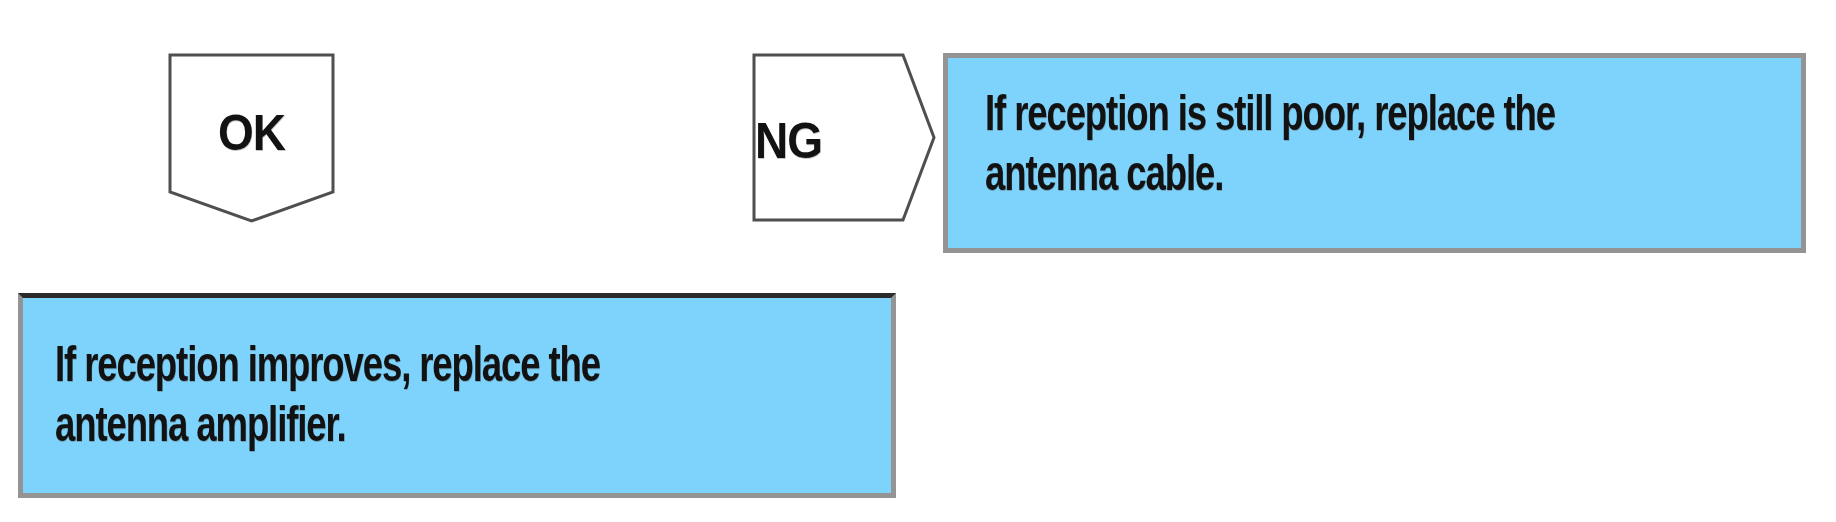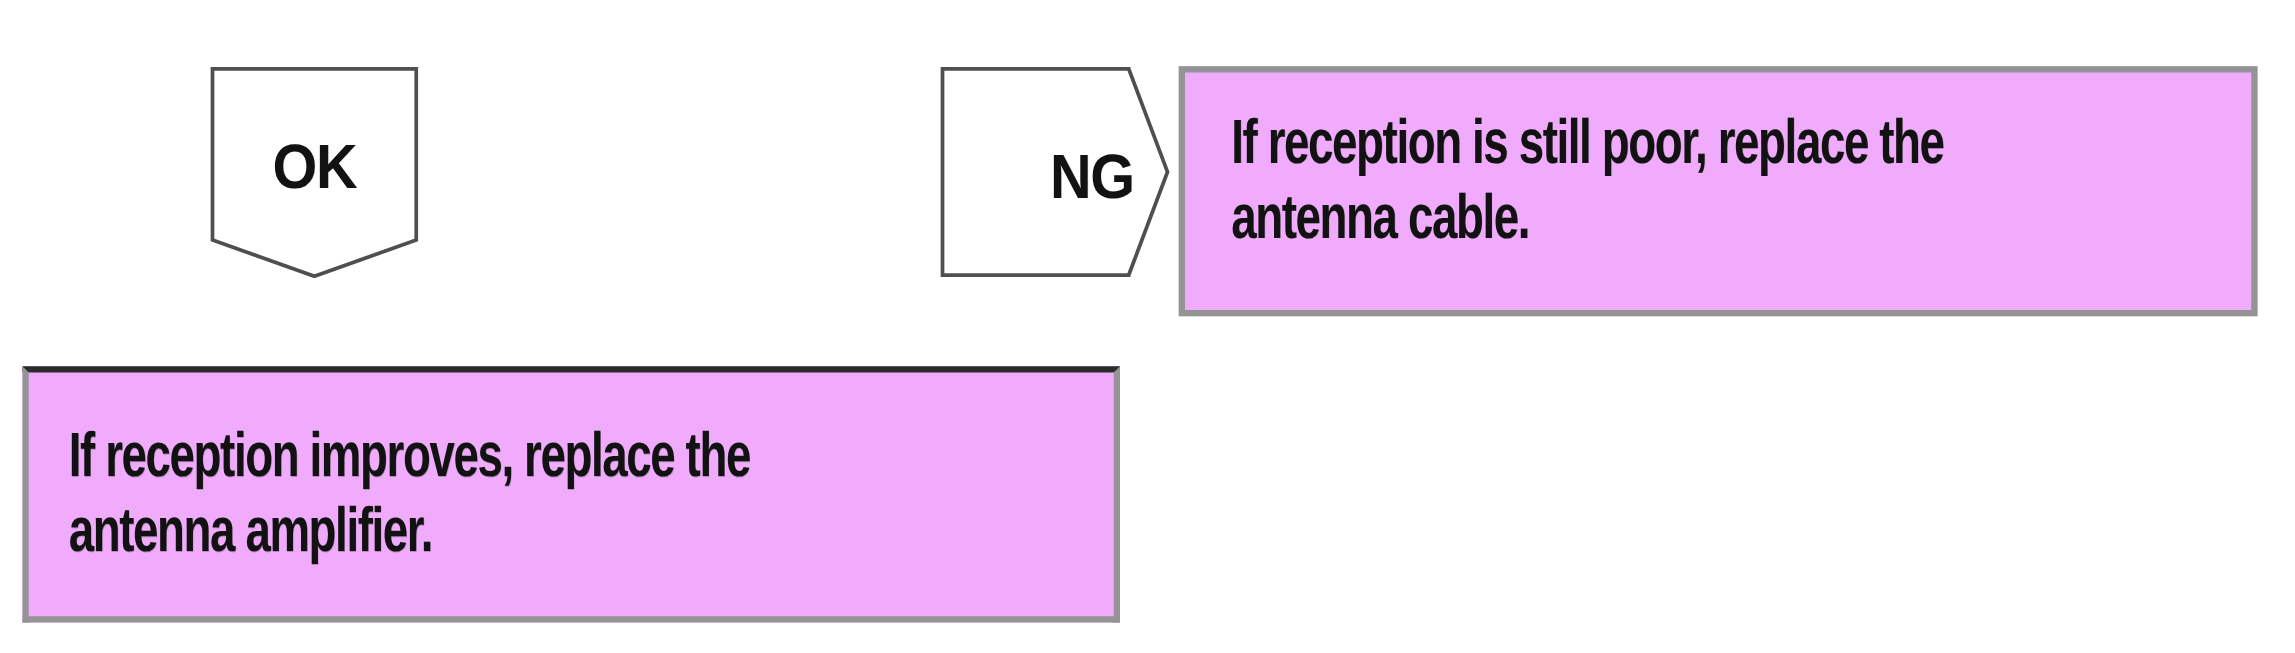--- a/index.html
+++ b/index.html
@@ -38,21 +38,21 @@
     font-size: 50px;
     font-weight: bold;
     color: #121212;
     letter-spacing: -1px;
     transform: scaleX(0.92);
     text-shadow: 0.5px 0.5px 0 rgba(90,90,90,0.35);
   }
   .result-box {
     position: absolute;
     box-sizing: border-box;
-    background: #f0abfc;
+    background: #7dd3fc;
     border: 5px solid #949494;
   }
   .result-box.dark-top {
     border-top-color: #2b2b2b;
   }
   .condensed {
     transform: scaleX(0.73);
     transform-origin: 0 0;
     font-size: 50px;
     font-weight: bold;
@@ -71,21 +71,21 @@
   <svg class="pent" style="left:168px; top:53px;" width="167" height="170" viewBox="0 0 167 170">
     <polygon points="2,2 165,2 165,139 83.5,168 2,139"></polygon>
   </svg>
   <div class="pent-label" style="left:168px; top:53px; width:167px; height:160px;">
     <span>OK</span>
   </div>
 
   <svg class="pent" style="left:752px; top:53px;" width="184" height="169" viewBox="0 0 184 169">
     <polygon points="2,2 151,2 182,84.5 151,167 2,167"></polygon>
   </svg>
-  <div class="pent-label" style="left:797px; top:53px; width:152px; height:176px;">
+  <div class="pent-label" style="left:712px; top:53px; width:152px; height:176px;">
     <span>NG</span>
   </div>
 
   <div class="result-box" style="left:943px; top:53px; width:863px; height:200px; padding:25px 20px 0 37px;">
     <div class="condensed">
       <div>If reception is still poor, replace the</div>
       <div>antenna cable.</div>
     </div>
   </div>
 

